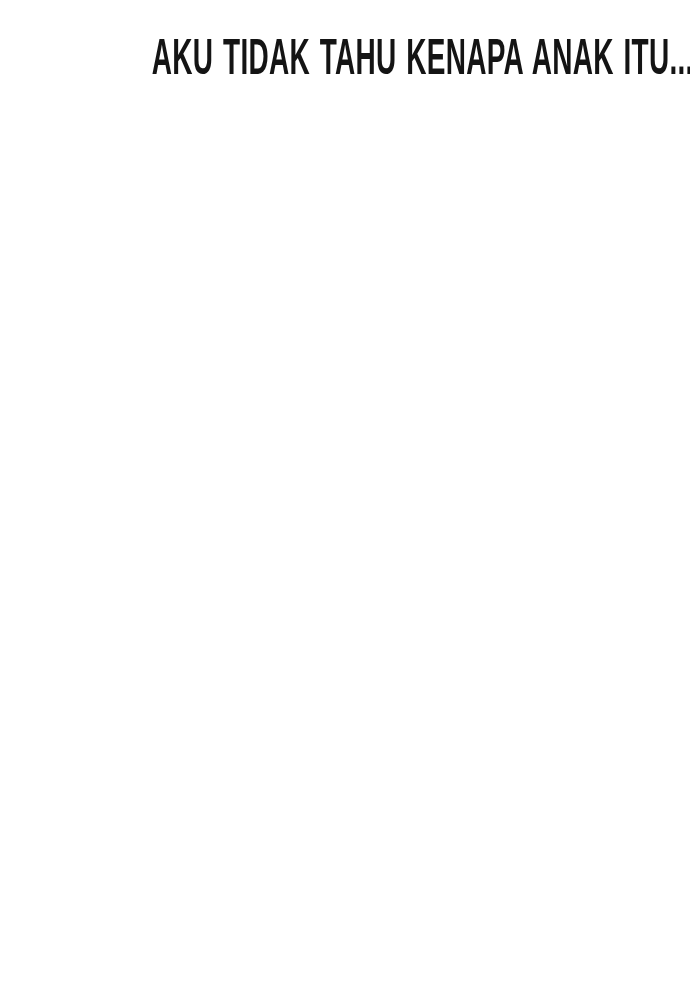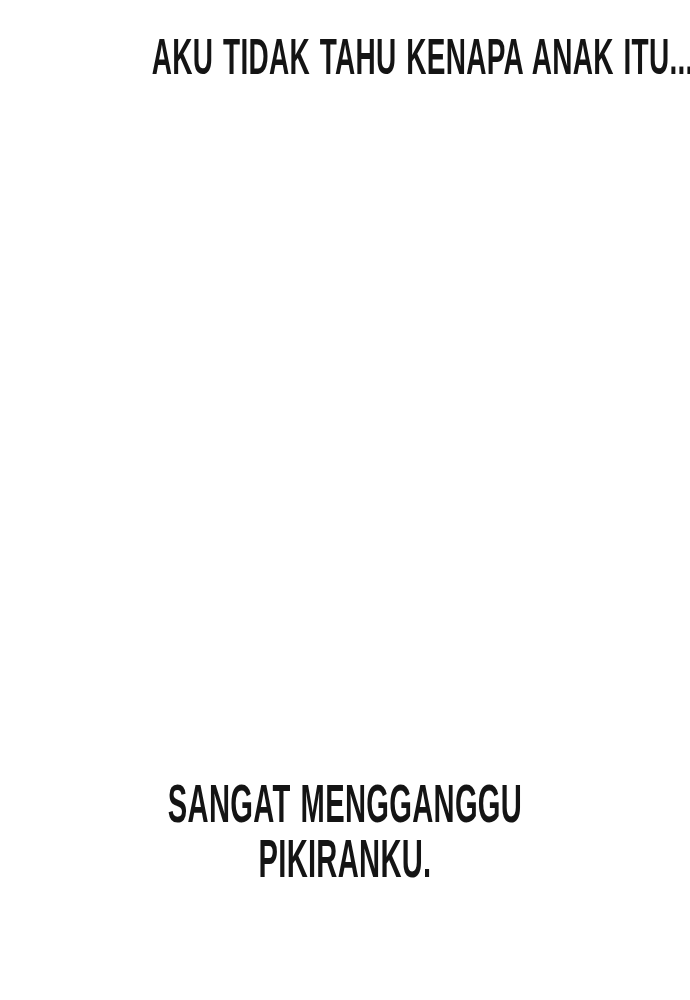--- a/index.html
+++ b/index.html
@@ -49,18 +49,14 @@
 </style>
 </head>
 <body>
 
 <div class="page">
 
   <div class="caption caption-top">
     <span class="cond">AKU TIDAK TAHU KENAPA ANAK ITU...</span>
   </div>
 
-  <div class="caption caption-bottom">
-    <span class="cond">SANGAT MENGGANGGU</span>
-    <span class="cond">PIKIRANKU.</span>
-  </div>
 
 </div>
 
 </body></html>

